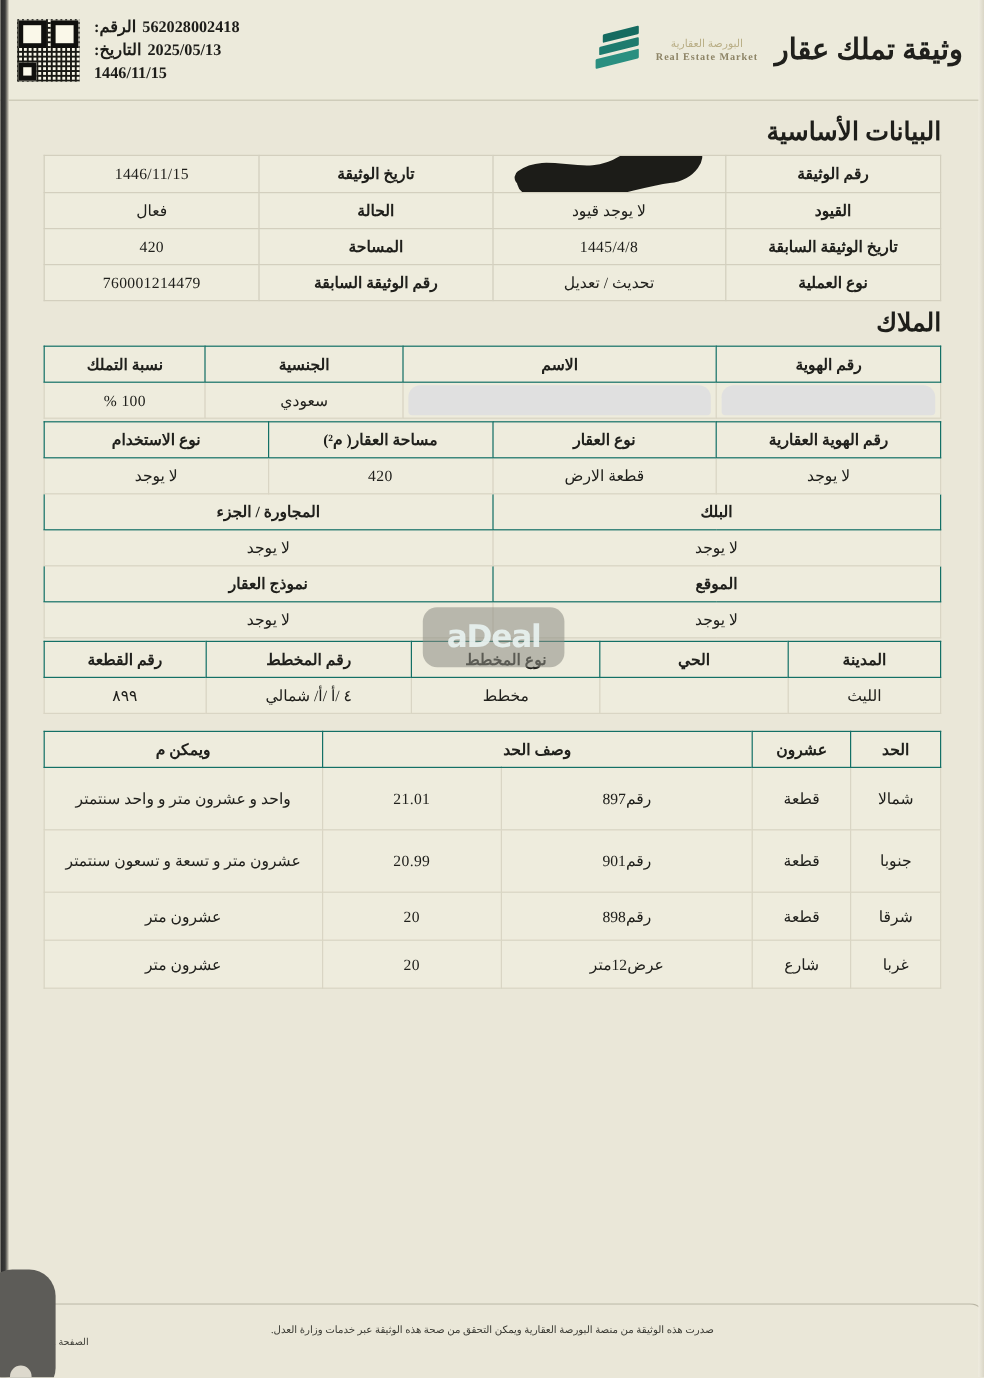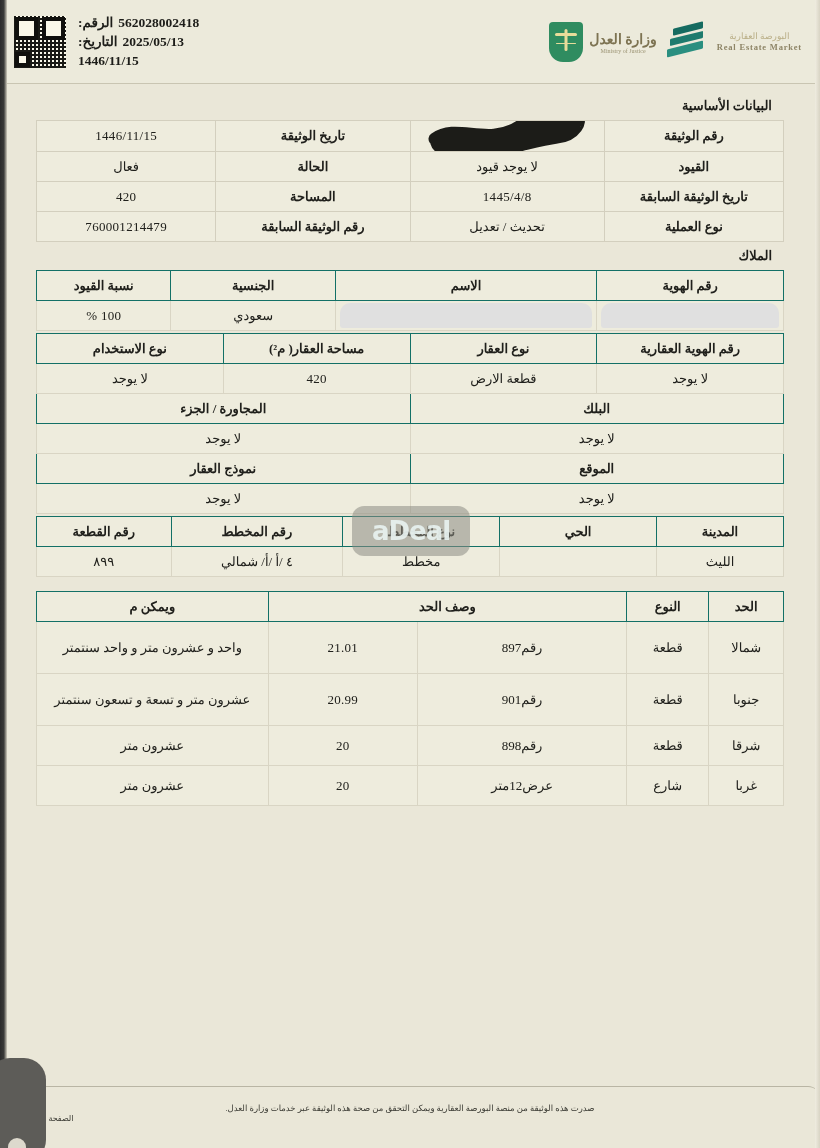--- a/index.html
+++ b/index.html
@@ -147,24 +147,24 @@
   .qr > span {
     position:absolute; left:1px; bottom:1px;
     width:15px; height:15px; border:4px solid #1a1a17; background:#efeddf;
   }
 
   
   .doc-body { padding: 8px 36px 0 36px; position: relative; }
 
   .section-title {
     text-align: right;
-    font-size: 13px;
+    font-size: 21px;
     color: #1e1e1a;
     font-weight: 700;
-    margin: 6px 12px 6px 0;
+    margin: 6px 0 6px 0;
     direction: rtl;
   }
 
   table.grid {
     width: 100%;
     border-collapse: collapse;
     table-layout: fixed;
     direction: rtl;
     margin-bottom: 2px;
   }
@@ -272,38 +272,32 @@
 <body>
 
 <div id="page">
 
   <div class="edge-left"></div>
   <div class="edge-right"></div>
 
   <div class="doc-header">
 
     <div class="hdr-right">
+      <div class="doc-title">وثيقة تملك عقار</div>
 
       <div class="logos">
         <div class="logo-rem">
           <span class="ar">البورصة العقارية</span>
           <span class="en">Real Estate Market</span>
         </div>
         <div class="logo-stack">
             <i></i>
             <i></i>
             <i></i>
           </div>
-        <div class="logo-moj">
-          <div>
-            <span class="moj-ar">وزارة العدل</span>
-            <span class="moj-en">Ministry of Justice</span>
-          </div>
-          <div class="emblem"></div>
-        </div>
       </div>
     </div>
 
     <div class="hdr-left">
       <div class="meta-block">
         <div class="meta-row">
           <span class="meta-value num">562028002418</span>
           <span class="meta-label">الرقم:</span>
         </div>
         <div class="meta-row">
@@ -374,21 +368,21 @@
           <col style="width:25%">
           <col style="width:35%">
           <col style="width:22%">
           <col style="width:18%">
         </colgroup>
       <tbody>
         <tr>
           <td class="th">رقم الهوية</td>
           <td class="th">الاسم</td>
           <td class="th">الجنسية</td>
-          <td class="th">نسبة القيود</td>
+          <td class="th">نسبة التملك</td>
         </tr>
         <tr>
           <td class="val">
             <span class="redact-box"></span>
           </td>
           <td class="val">
             <span class="redact-box"></span>
           </td>
           <td class="val">سعودي</td>
           <td class="val num">100 %</td>
@@ -466,21 +460,21 @@
       <colgroup>
           <col style="width:10%">
           <col style="width:11%">
           <col style="width:28%">
           <col style="width:20%">
           <col style="width:31%">
         </colgroup>
       <tbody>
         <tr>
           <td class="th">الحد</td>
-          <td class="th">النوع</td>
+          <td class="th">عشرون</td>
           <td class="th" colspan="2">وصف الحد</td>
           <td class="th">ويمكن م</td>
         </tr>
 
         <tr style="height:52px">
           <td class="val">شمالا</td>
           <td class="val">قطعة</td>
           <td class="val">رقم897</td>
           <td class="val num">21.01</td>
           <td class="val">واحد و عشرون متر و واحد سنتمتر</td>

